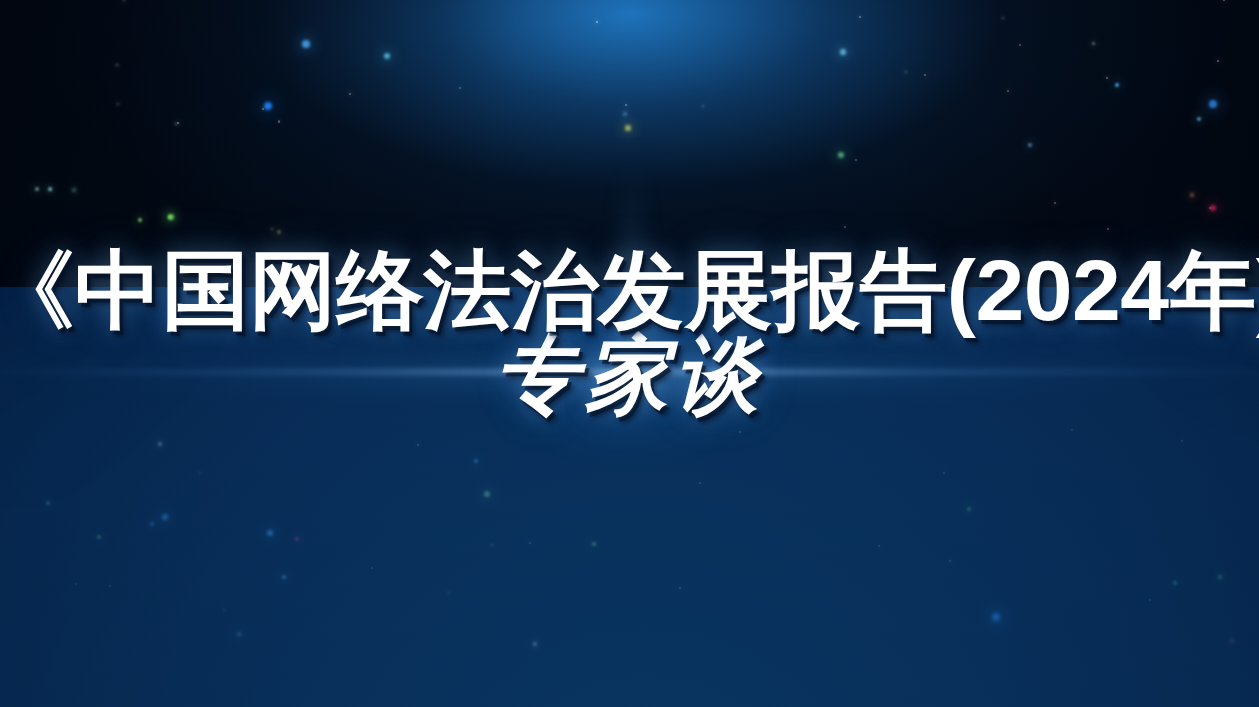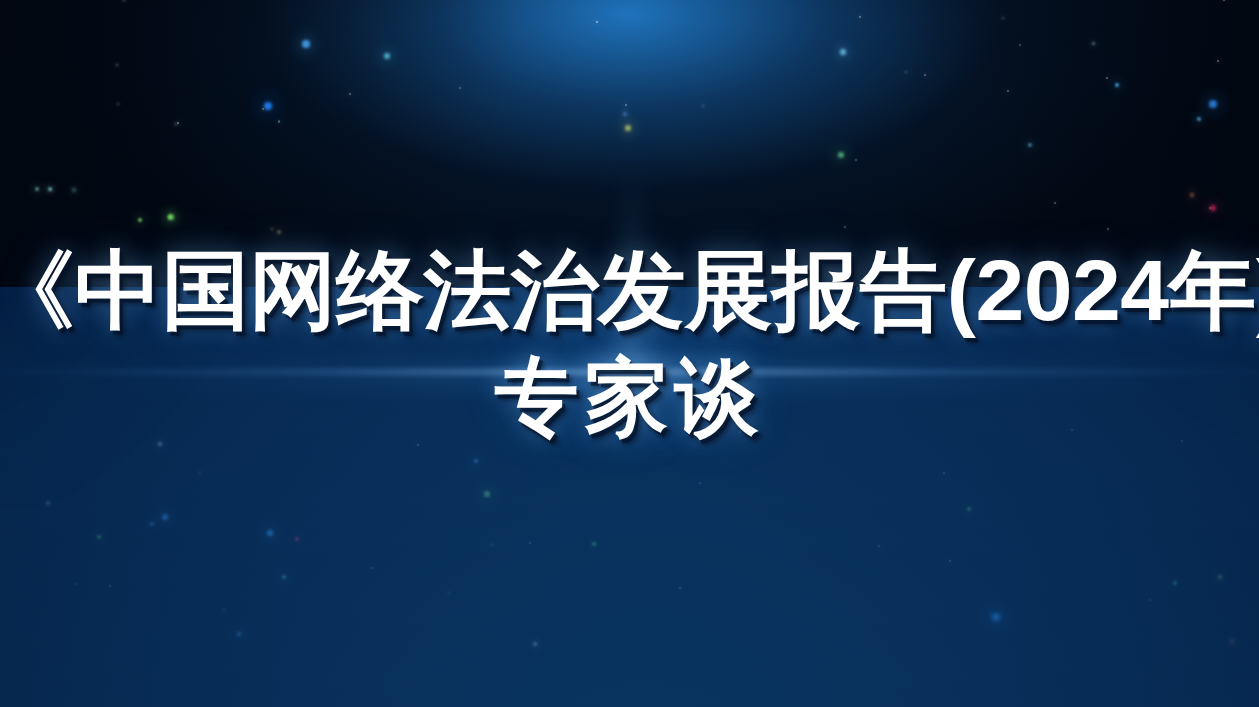--- a/index.html
+++ b/index.html
@@ -228,22 +228,22 @@
       5px 6px 5px rgba(2,10,26,0.55),
       0 0 22px rgba(130,195,255,0.38),
       0 0 46px rgba(70,150,235,0.22);
   }
   .title-line-1 {
     font-size: 86px;
     transform: scaleX(1.02);
   }
   .title-line-2 {
     font-size: 84px;
-    margin-top: 22px;
     letter-spacing: 6px;
+    font-style: italic;
   }
 </style>
 </head>
 <body>
 
 <div id="stage">
 
   <div class="bg-base"></div>
   <div class="bg-base2"></div>
   <div class="bg-left-dark"></div>

